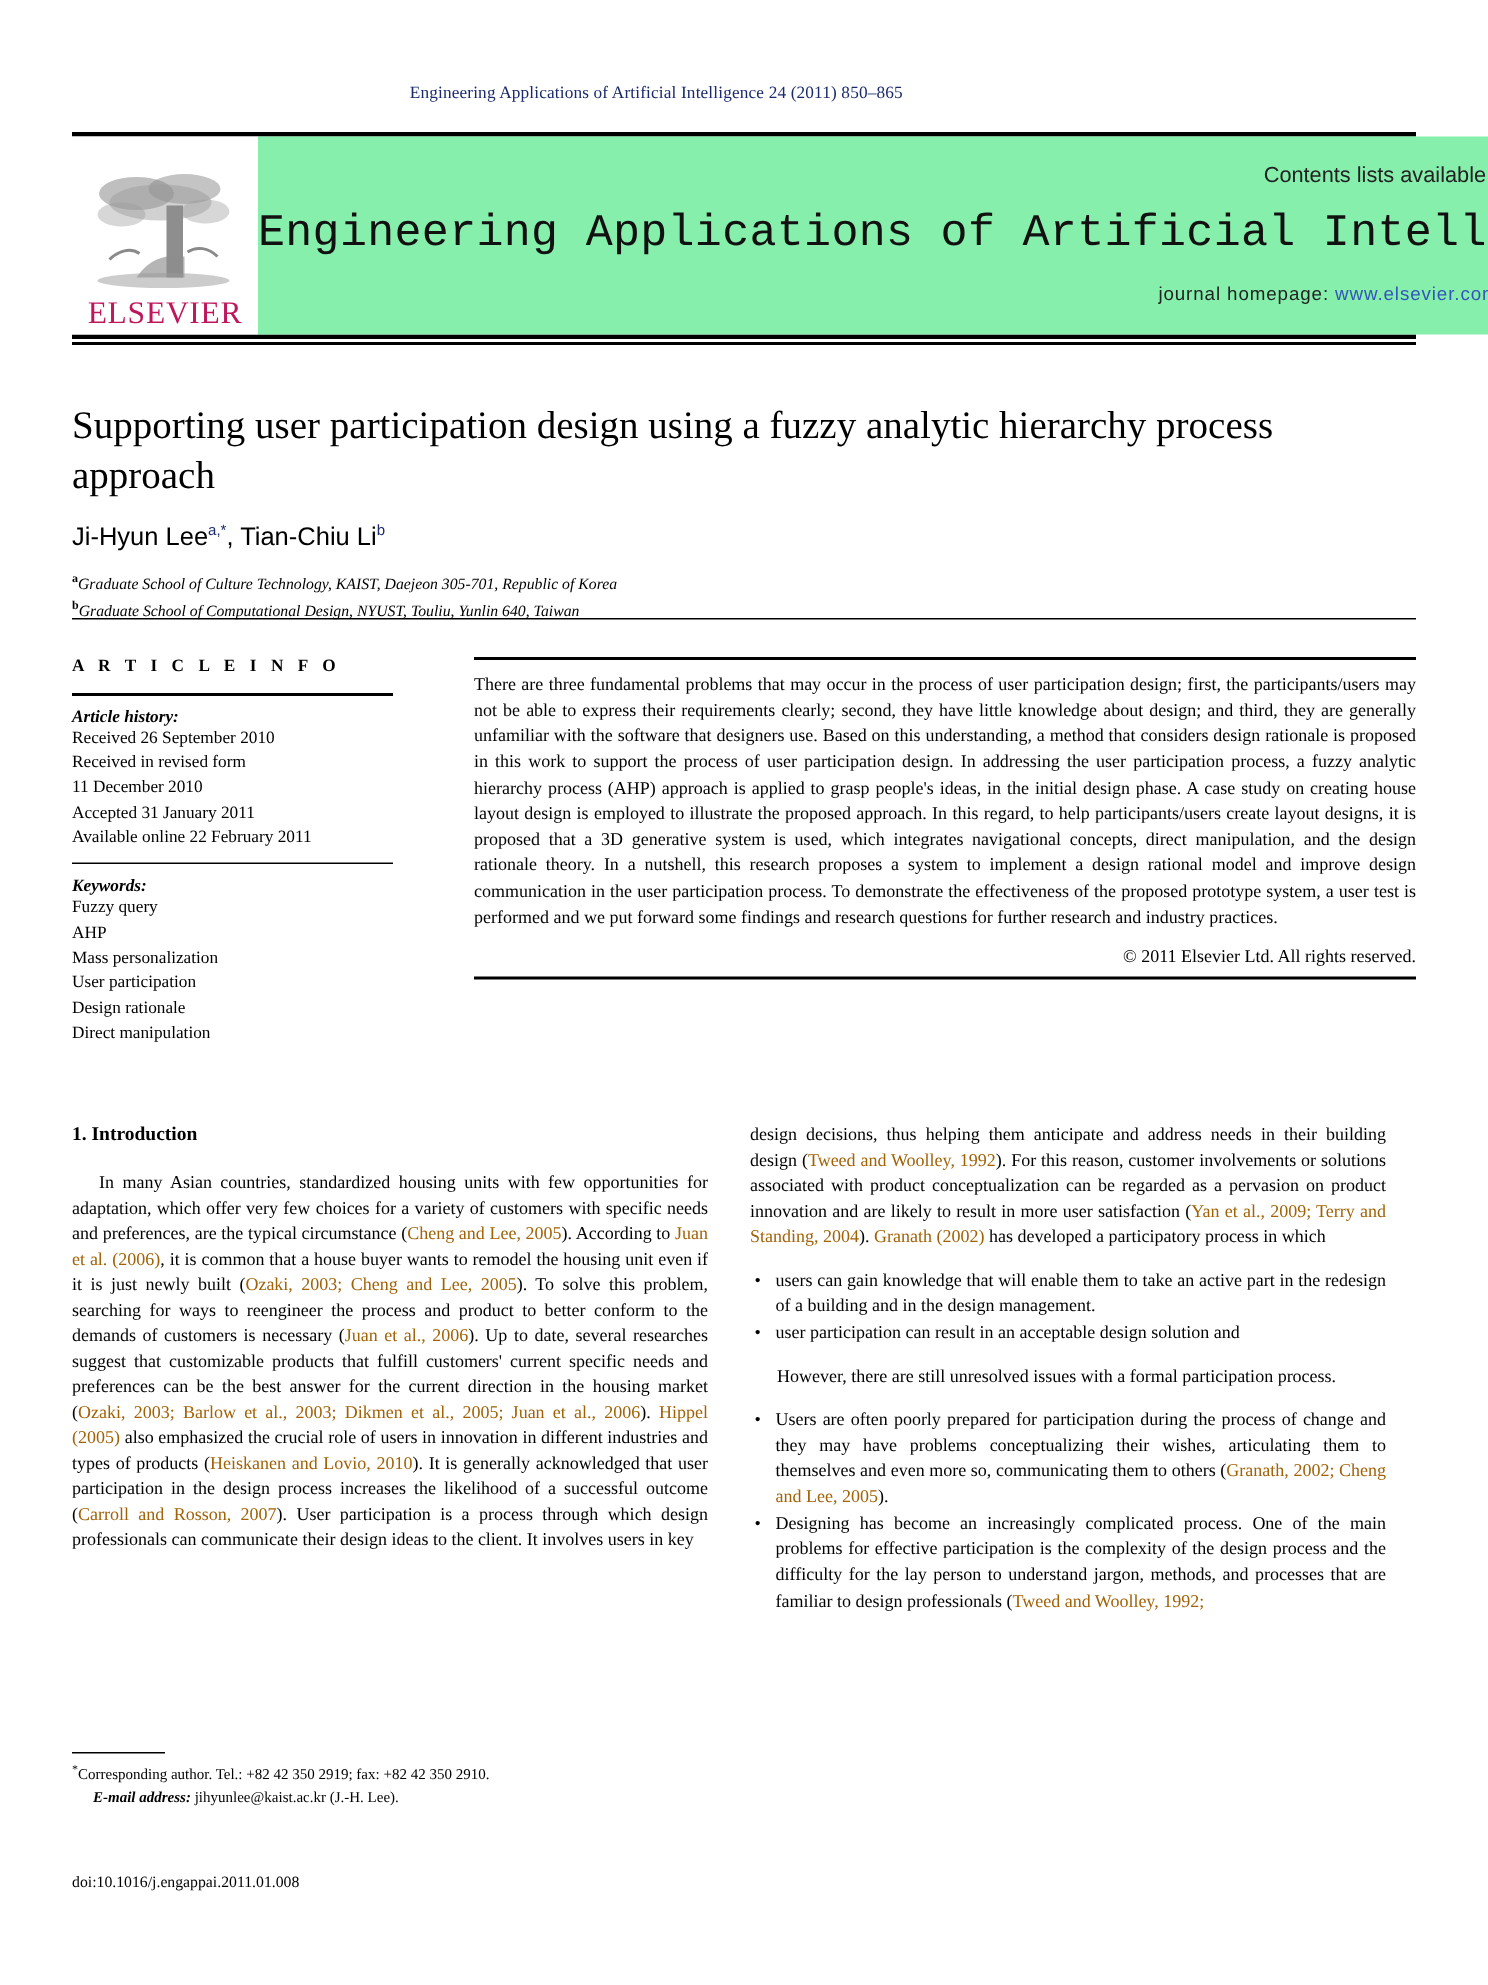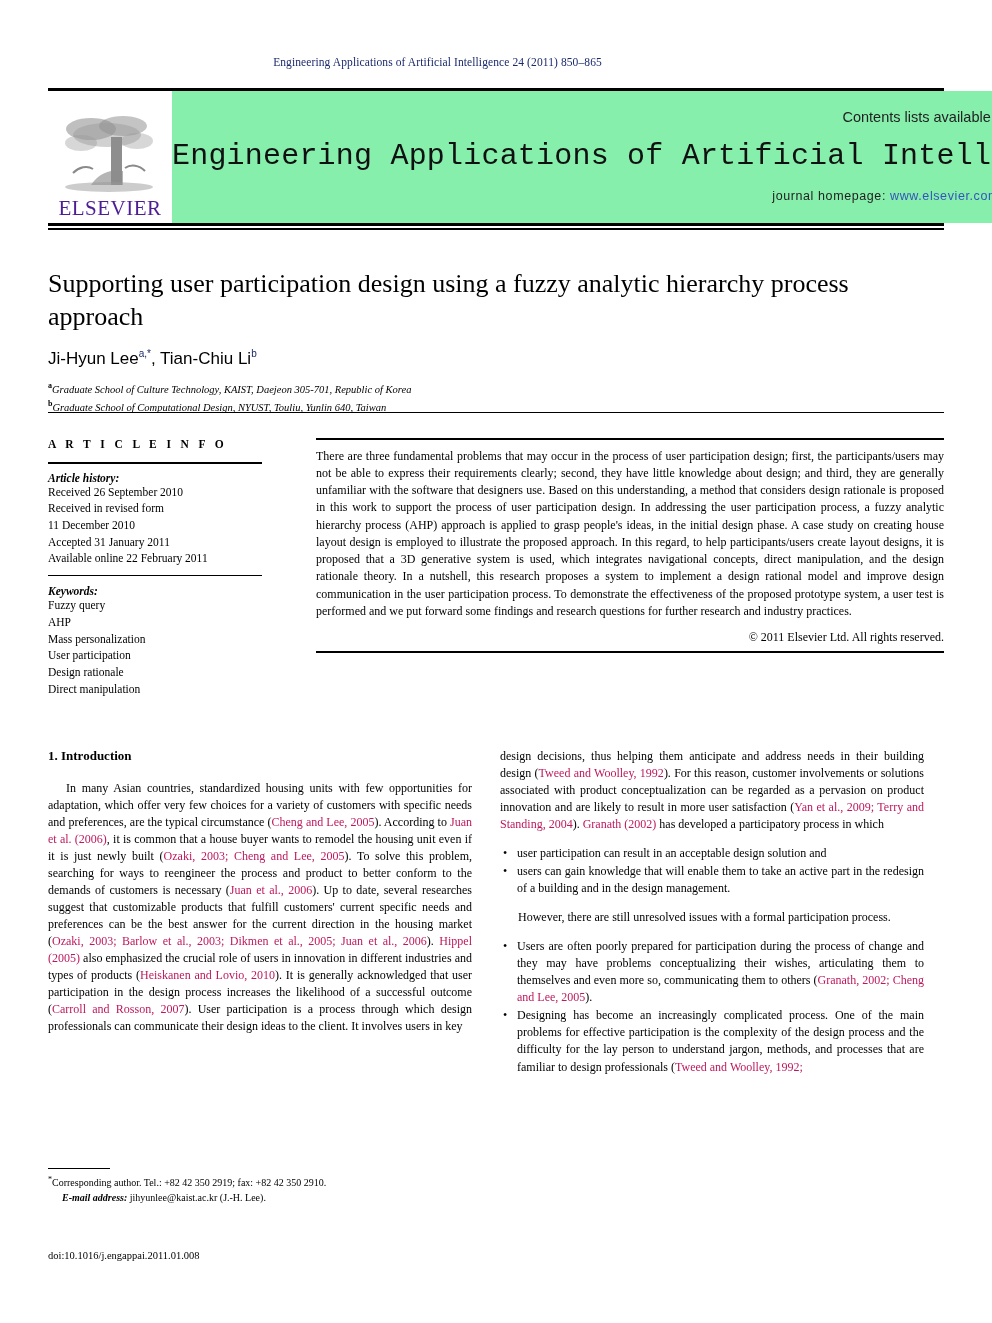--- a/index.html
+++ b/index.html
@@ -56,21 +56,21 @@
     display: flex;
     flex-direction: column;
     align-items: center;
     justify-content: flex-end;
     padding-bottom: 4px;
     box-sizing: border-box;
   }
   .tree-svg { display:block; }
   .elsevier-word {
     font-family: "Liberation Serif", serif;
-    color: #4c1d95;
+    color: #be185d;
     font-size: 21px;
     letter-spacing: 0.5px;
     line-height: 1;
     margin-top: 1px;
   }
   .masthead-center {
     flex: 1 1 auto;
     background: #86efac;
     display: flex;
     flex-direction: column;
@@ -317,21 +317,21 @@
   }
   .para {
     font-family: "Liberation Serif", serif;
     font-size: 12px;
     line-height: 1.42;
     text-align: justify;
     margin: 0 0 12px 0;
     text-indent: 18px;
   }
   .para.noindent { text-indent: 0; }
-  .ref { color: #be185d; font-family: Liberation Serif, serif; }
+  .ref { color: #a16207; font-family: Liberation Serif, serif; }
   ul.bullets {
     margin: 0 0 12px 0;
     padding-left: 17px;
     list-style: none;
   }
   ul.bullets li {
     font-family: "Liberation Serif", serif;
     font-size: 12px;
     line-height: 1.42;
     text-align: justify;
@@ -488,22 +488,22 @@
 
     <div class="col col-left">
       <h2 class="section-title">1.  Introduction</h2>
       <p class="para"><span>In many Asian countries, standardized housing units with few opportunities for adaptation, which offer very few choices for a variety of customers with specific needs and preferences, are the typical circumstance (</span><span class="ref">Cheng and Lee, 2005</span><span>). According to </span><span class="ref">Juan et al. (2006)</span><span>, it is common that a house buyer wants to remodel the housing unit even if it is just newly built (</span><span class="ref">Ozaki, 2003; Cheng and Lee, 2005</span><span>). To solve this problem, searching for ways to reengineer the process and product to better conform to the demands of customers is necessary (</span><span class="ref">Juan et al., 2006</span><span>). Up to date, several researches suggest that customizable products that fulfill customers' current specific needs and preferences can be the best answer for the current direction in the housing market (</span><span class="ref">Ozaki, 2003; Barlow et al., 2003; Dikmen et al., 2005; Juan et al., 2006</span><span>). </span><span class="ref">Hippel (2005)</span><span> also emphasized the crucial role of users in innovation in different industries and types of products (</span><span class="ref">Heiskanen and Lovio, 2010</span><span>). It is generally acknowledged that user participation in the design process increases the likelihood of a successful outcome (</span><span class="ref">Carroll and Rosson, 2007</span><span>). User participation is a process through which design professionals can communicate their design ideas to the client. It involves users in key</span></p>
     </div>
 
     <div class="col col-right">
       <p class="para noindent"><span>design decisions, thus helping them anticipate and address needs in their building design (</span><span class="ref">Tweed and Woolley, 1992</span><span>). For this reason, customer involvements or solutions associated with product conceptualization can be regarded as a pervasion on product innovation and are likely to result in more user satisfaction (</span><span class="ref">Yan et al., 2009; Terry and Standing, 2004</span><span>). </span><span class="ref">Granath (2002)</span><span> has developed a participatory process in which</span></p>
 
       <ul class="bullets">
+        <li>users can gain knowledge that will enable them to take an active part in the redesign of a building and in the design management.</li>
         <li>user participation can result in an acceptable design solution and</li>
-        <li>users can gain knowledge that will enable them to take an active part in the redesign of a building and in the design management.</li>
       </ul>
 
       <p class="para">However, there are still unresolved issues with a formal participation process.</p>
 
       <ul class="bullets">
         <li><span>Users are often poorly prepared for participation during the process of change and they may have problems conceptualizing their wishes, articulating them to themselves and even more so, communicating them to others (</span><span class="ref">Granath, 2002; Cheng and Lee, 2005</span><span>).</span></li>
         <li><span>Designing has become an increasingly complicated process. One of the main problems for effective participation is the complexity of the design process and the difficulty for the lay person to understand jargon, methods, and processes that are familiar to design professionals (</span><span class="ref">Tweed and Woolley, 1992;</span></li>
       </ul>
     </div>
   </div>

